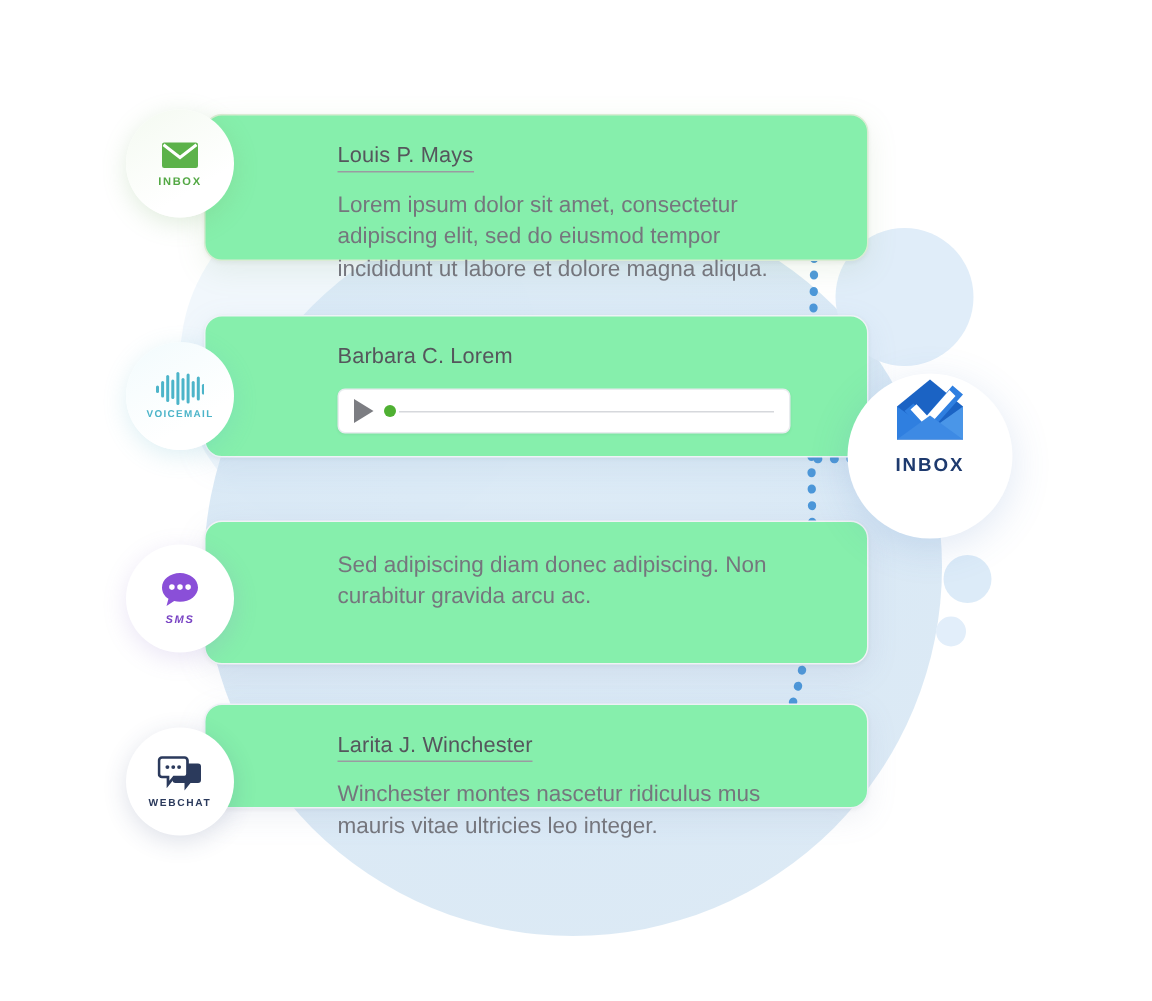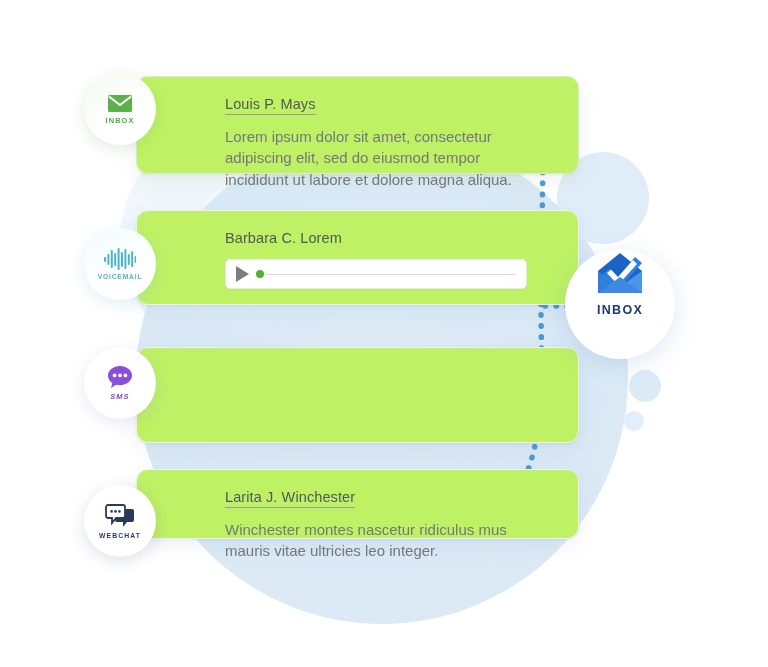--- a/index.html
+++ b/index.html
@@ -87,21 +87,21 @@
   .row-email    { top: 66px; }
   .row-voicemail{ top: 200px; }
   .row-sms      { top: 337px; }
   .row-webchat  { top: 459px; }
 
   .card {
     position: absolute;
     left: 52px;
     top: 10px;
     width: 443px;
-    background: #bef264;
+    background: #86efac;
     border-radius: 12px;
     box-sizing: border-box;
     padding: 18px 22px 18px 88px;
   }
   .card-email {
     height: 98px;
     border: 1px solid #d9ecd3;
     box-shadow: 0 6px 20px rgba(120,170,110,.13), 0 1px 3px rgba(0,0,0,.05);
   }
   .card-voicemail {
@@ -158,21 +158,21 @@
     top: 7px;
     background: linear-gradient(150deg,#f4faf1 0%,#ffffff 70%);
     box-shadow: 0 4px 16px rgba(120,175,105,.22);
   }
   .badge-voicemail {
     top: 28px;
     background: linear-gradient(150deg,#f2fbfd 0%,#ffffff 70%);
     box-shadow: 0 4px 16px rgba(90,180,200,.20);
   }
   .badge-sms {
-    top: 10px;
+    top: 26px;
     background: #ffffff;
     box-shadow: 0 4px 16px rgba(140,110,200,.18);
     font-style: italic;
   }
   .badge-webchat {
     top: 26px;
     background: #ffffff;
     box-shadow: 0 4px 16px rgba(50,70,120,.16);
   }
   .badge-label {
@@ -311,20 +311,21 @@
           <rect x="27.2" y="3" width="2" height="16" rx="1"></rect>
           <rect x="30.6" y="8" width="2" height="7" rx="1"></rect>
         </g>
       </svg>
       <span class="badge-label lbl-voicemail">VOICEMAIL</span>
     </div>
   </div>
 
   <div class="row row-sms">
     <div class="card card-sms">
+      <p class="card-body">Sed adipiscing diam donec adipiscing. Non curabitur gravida arcu ac.</p>
     </div>
     <div class="badge badge-sms">
       <svg width="26" height="24" viewBox="0 0 26 24">
         <path d="M13,1 C19.6,1 25,5.3 25,10.6 C25,15.9 19.6,20.2 13,20.2 C11.6,20.2 10.3,20 9.1,19.7 L4,23 L5.3,18.2 C2.6,16.4 1,13.7 1,10.6 C1,5.3 6.4,1 13,1 Z" fill="#8a4fd8"></path>
         <circle cx="7.6" cy="10.4" r="1.85" fill="#ffffff"></circle>
         <circle cx="13" cy="10.4" r="1.85" fill="#ffffff"></circle>
         <circle cx="18.4" cy="10.4" r="1.85" fill="#ffffff"></circle>
       </svg>
       <span class="badge-label lbl-sms">SMS</span>
     </div>

